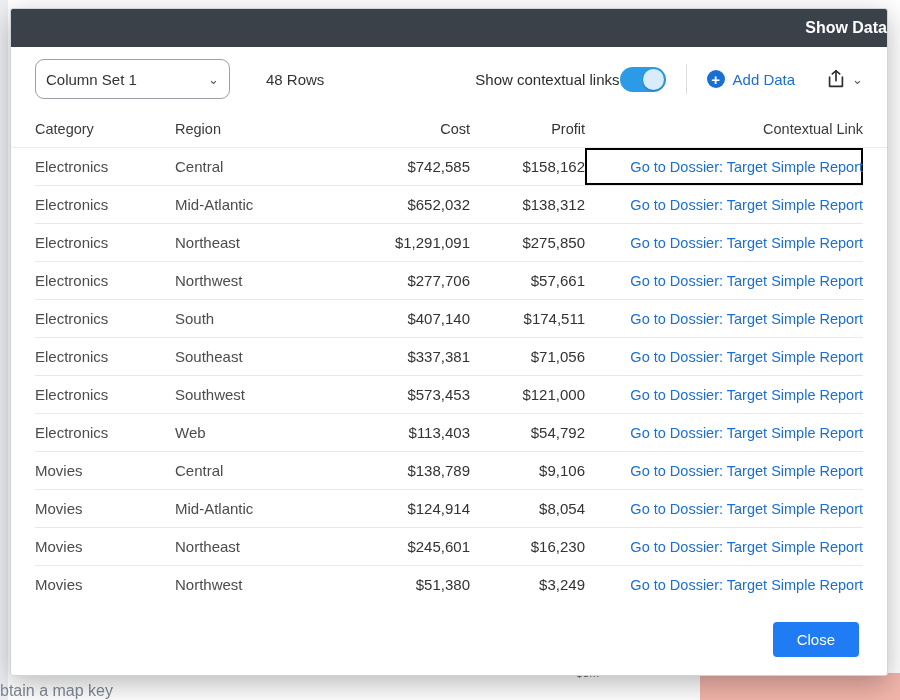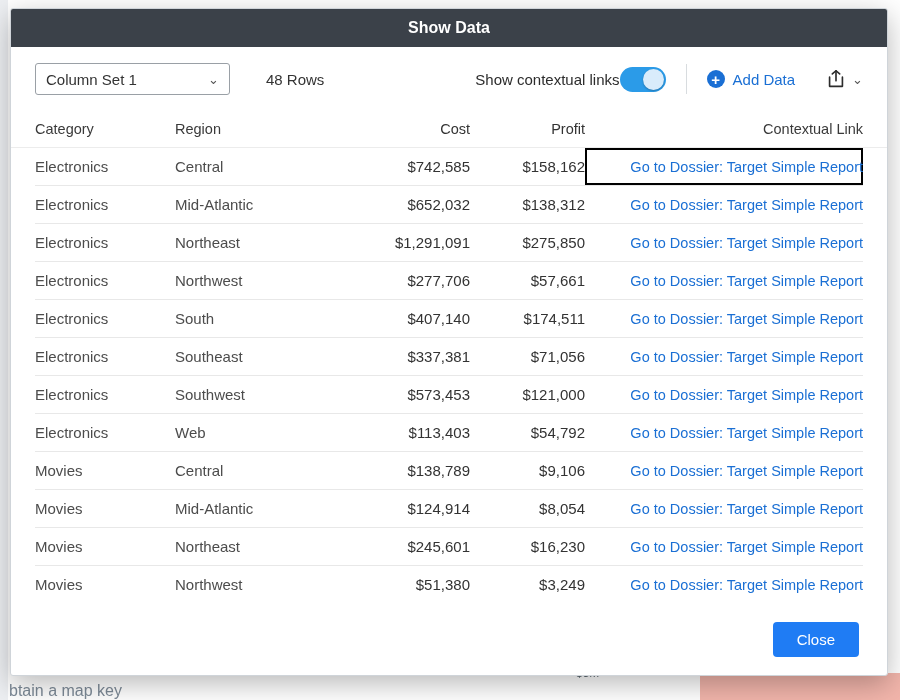--- a/index.html
+++ b/index.html
@@ -3,43 +3,43 @@
 <meta charset="utf-8">
 <style>
   html,body { margin:0; padding:0; }
   body {
     width:900px; height:700px; position:relative; overflow:hidden;
     background:#ffffff; font-family:"Liberation Sans", sans-serif;
   }
 
   
   .left-strip { position:absolute; left:0; top:0; width:8px; height:700px; background:#edeff2; }
-  .bg-text-left { position:absolute; left:9px; bottom:0px; font-size:16px; color:#7d8a97; }
+  .bg-text-left { position:absolute; left:0px; bottom:0px; font-size:16px; color:#7d8a97; }
   .bg-axis-label { position:absolute; left:576px; bottom:20px; font-size:12px; color:#5f6a72; }
   .bg-pink { position:absolute; right:0; bottom:0; width:200px; height:27px; background:#f2b5ab; }
 
   
   .modal {
     position:absolute; left:10px; top:8px; width:878px; height:668px;
     background:#fff; border:1px solid #cfd4d9; border-radius:3px;
     box-shadow:0 8px 28px rgba(0,0,0,.28);
     display:flex; flex-direction:column; box-sizing:border-box;
   }
   .modal-header {
     height:38px; flex:0 0 38px; background:#3b4149; color:#fff;
-    display:flex; align-items:center; justify-content:center;
+    display:flex; align-items:center; justify-content:flex-end;
     font-weight:bold; font-size:16px; border-radius:2px 2px 0 0;
   }
 
   
   .toolbar {
     flex:0 0 64px; display:flex; align-items:center; padding:0 24px;
   }
   .column-set {
-    width:195px; height:32px; border:1px solid #9aa0a6; border-radius:3px;
+    width:195px; height:40px; border:1px solid #9aa0a6; border-radius:9px;
     display:flex; align-items:center; justify-content:space-between;
     padding:0 10px; box-sizing:border-box; font-size:15px; color:#333;
     background:#fff; cursor:pointer;
   }
   .chev { font-size:13px; color:#555; }
   .rows-count { margin-left:36px; font-size:15px; color:#333; }
   .ctx-group { margin-left:auto; display:flex; align-items:center; }
   .ctx-label { font-size:15px; color:#2c2c2c; }
   .toggle {
     width:46px; height:25px; border-radius:13px; background:#2b9be8;

